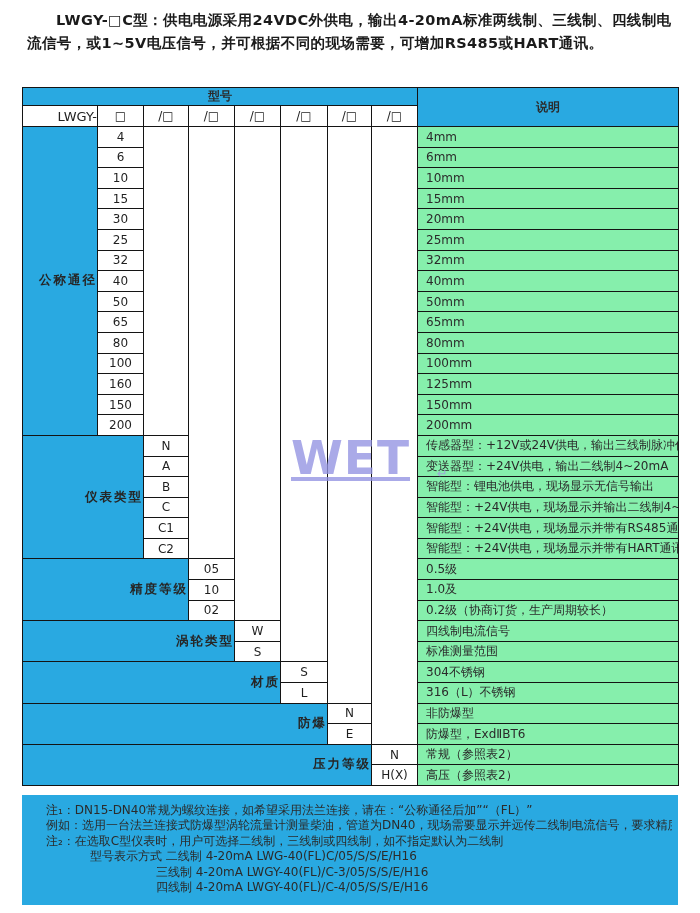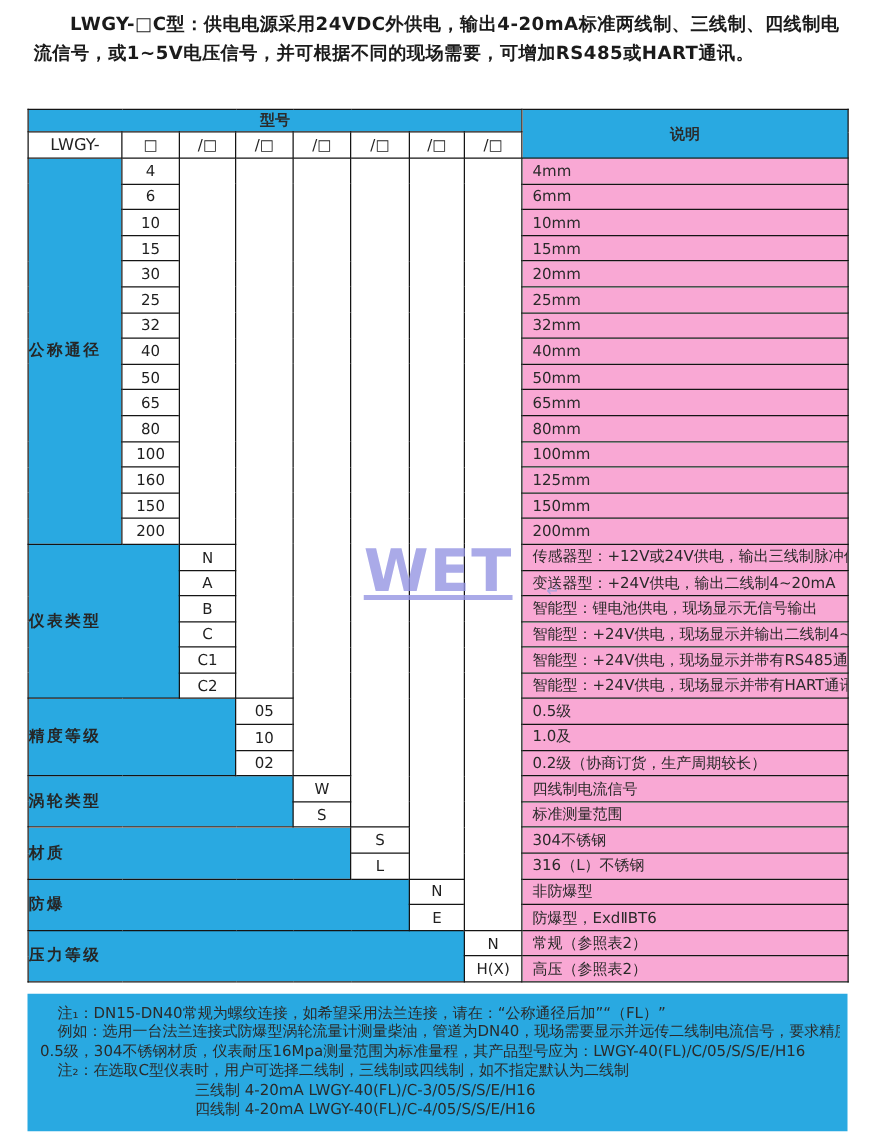--- a/index.html
+++ b/index.html
@@ -37,48 +37,48 @@
   .hdr {
     text-align: center;
     font-size: 12px;
     color: #2b2b2b;
     font-weight: 600;
   }
   tr.hrow1 { height: 16px; }
   tr.hrow2 { height: 21px; }
   tbody tr { height: 20.6px; }
   .prefix-cell {
-    text-align: center;
+    text-align: right;
     font-size: 13px;
     background: #fff;
     color: #222;
   }
   .ph-cell {
     text-align: center;
     font-size: 12px;
     background: #fff;
     color: #222;
   }
   .label-cell {
-    text-align: left;
+    text-align: right;
     font-size: 12.5px;
     color: #262626;
     font-weight: 600;
     letter-spacing: 2px;
   }
   .code-cell {
     text-align: center;
     font-size: 12px;
     background: #ffffff;
     color: #1f1f1f;
   }
   .empty-cell { background: #ffffff; }
   .desc-cell {
     font-size: 12px;
-    background: #f9a8d4;
+    background: #86efac;
     color: #2a2a2a;
     padding-left: 8px;
   }
   .watermark {
     position: absolute;
     left: 291px; top: 430px;
     font-size: 47px;
     font-weight: 800;
     letter-spacing: 1px;
     color: rgba(146, 146, 226, 0.78);
@@ -288,17 +288,17 @@
       </tr>
     </tbody>
 </table>
 
 <div class="watermark">WET</div>
 <div class="watermark-mark">↵</div>
 
 <div class="notes" id="notes-panel">
     <div class="note-line ind-1">注₁：DN15-DN40常规为螺纹连接，如希望采用法兰连接，请在：“公称通径后加”“（FL）”</div>
     <div class="note-line ind-1">例如：选用一台法兰连接式防爆型涡轮流量计测量柴油，管道为DN40，现场需要显示并远传二线制电流信号，要求精度</div>
-    <div class="note-line ind-0">0.5级，304不锈钢材质，仪表耐压16Mpa测量范围为标准量程，其产品型号应为：LWGY-40(FL)/C/05/S/S/E/H16</div>
     <div class="note-line ind-1">注₂：在选取C型仪表时，用户可选择二线制，三线制或四线制，如不指定默认为二线制</div>
+    <div class="note-line ind-2">型号表示方式 二线制 4-20mA LWG-40(FL)C/05/S/S/E/H16</div>
     <div class="note-line ind-3">三线制 4-20mA LWGY-40(FL)/C-3/05/S/S/E/H16</div>
     <div class="note-line ind-3">四线制 4-20mA LWGY-40(FL)/C-4/05/S/S/E/H16</div>
   </div>
 
 </body></html>

